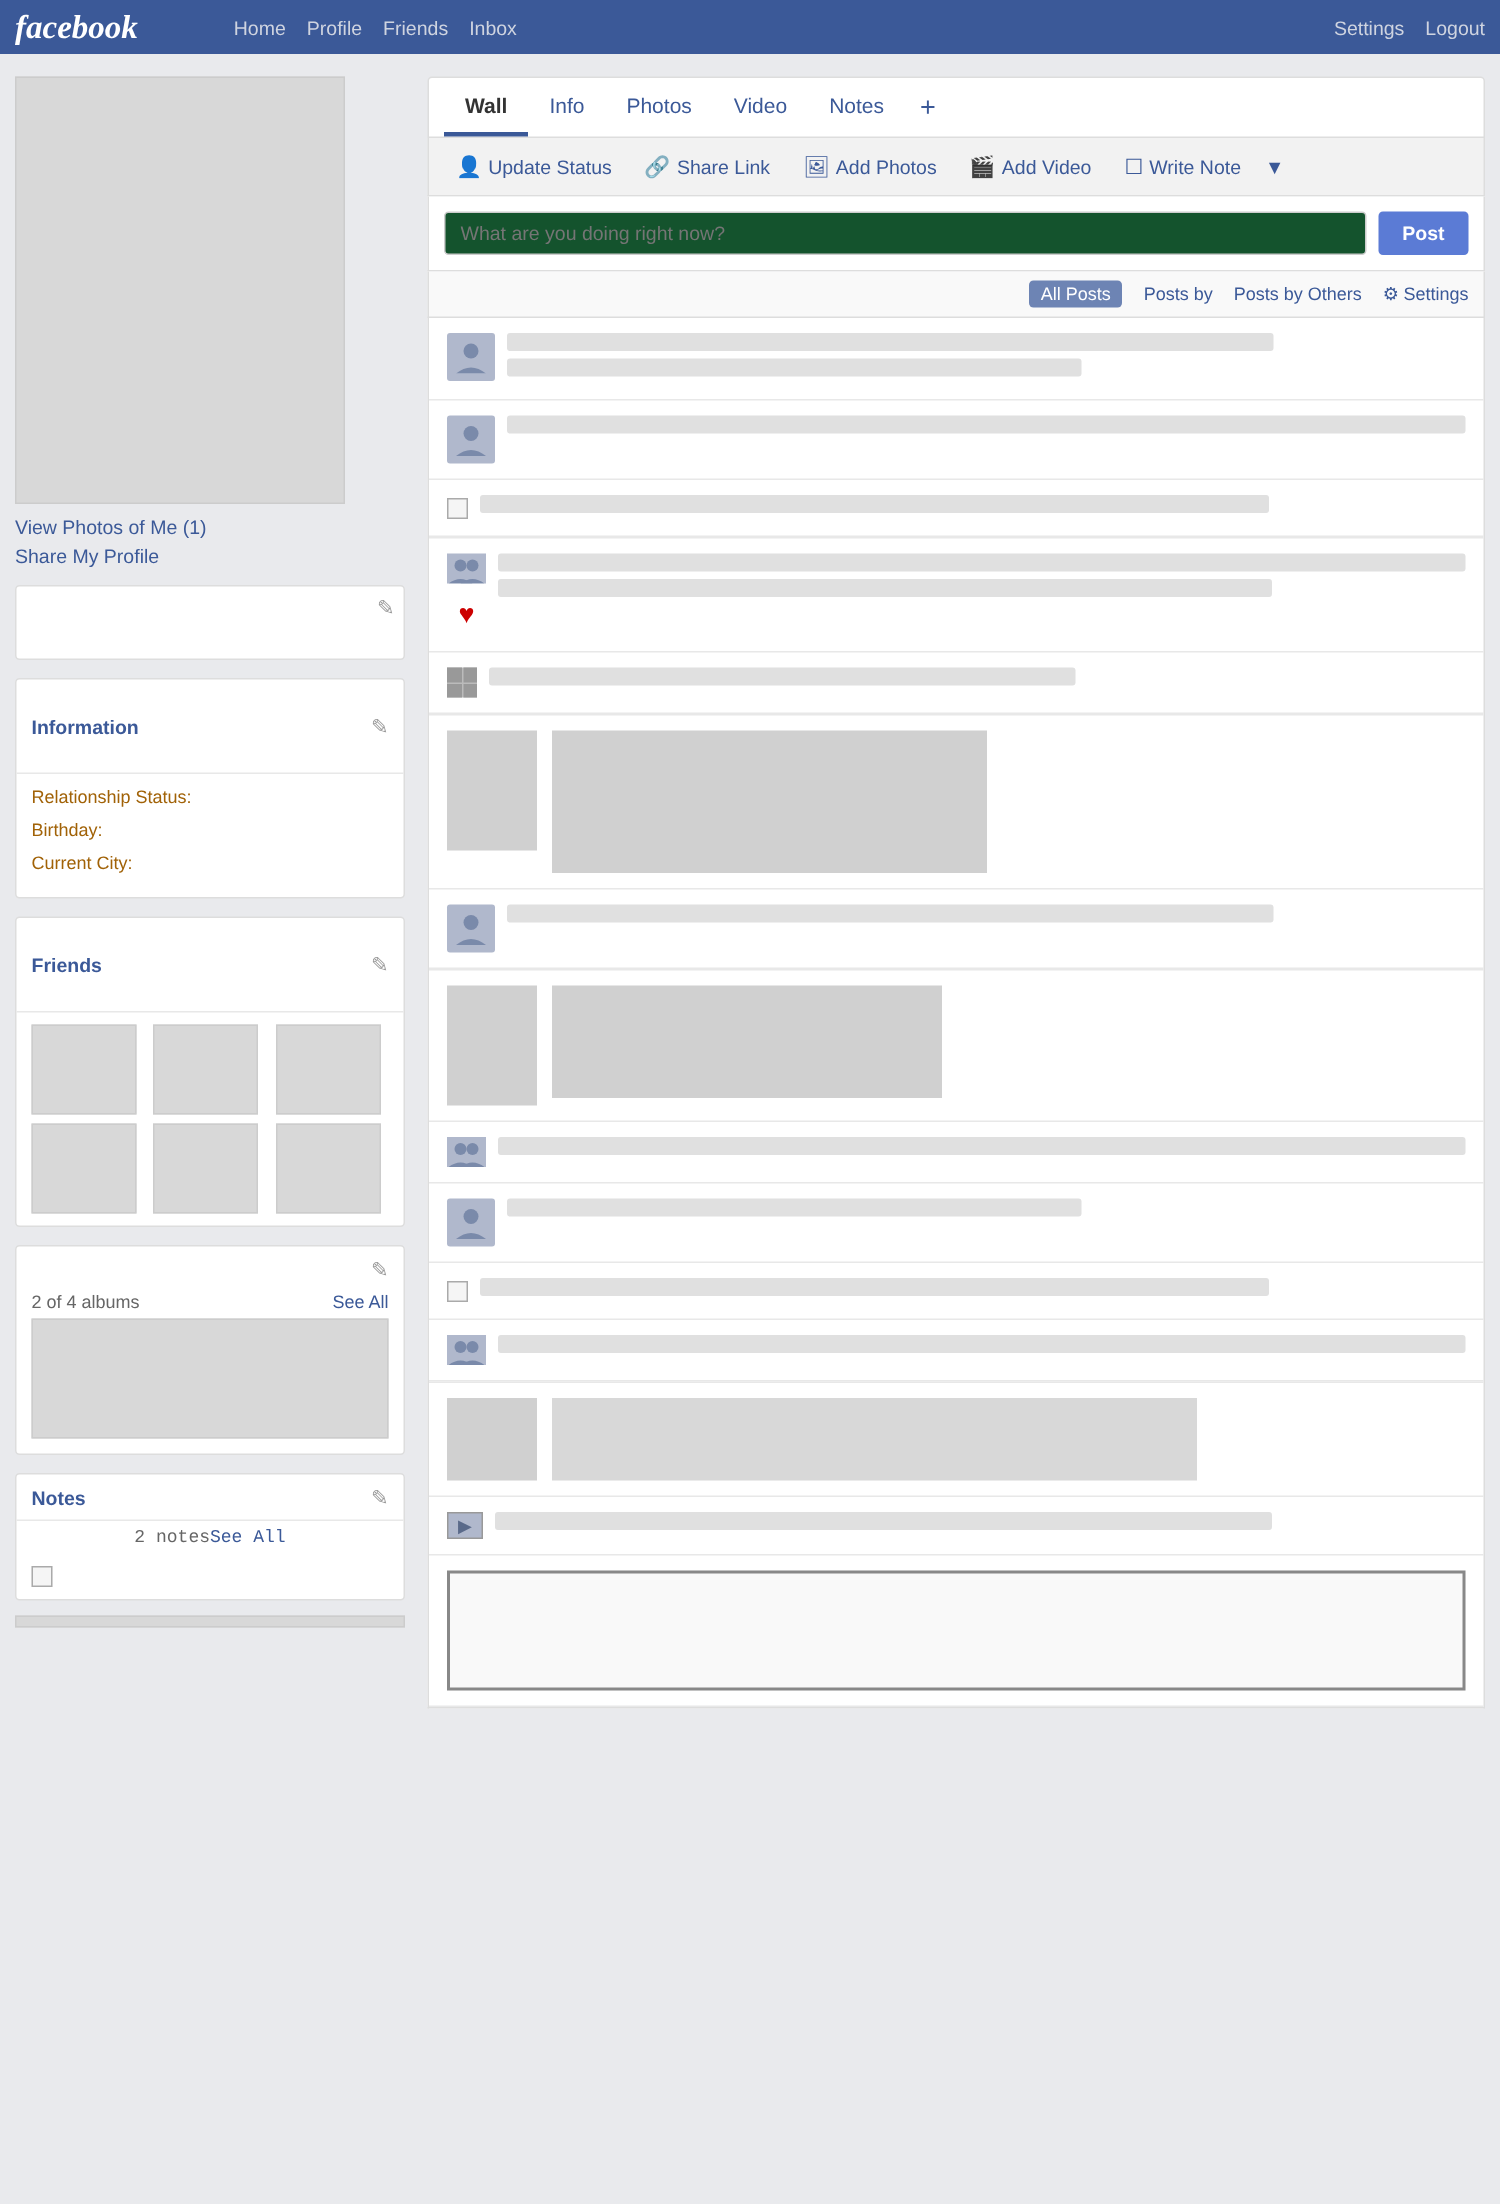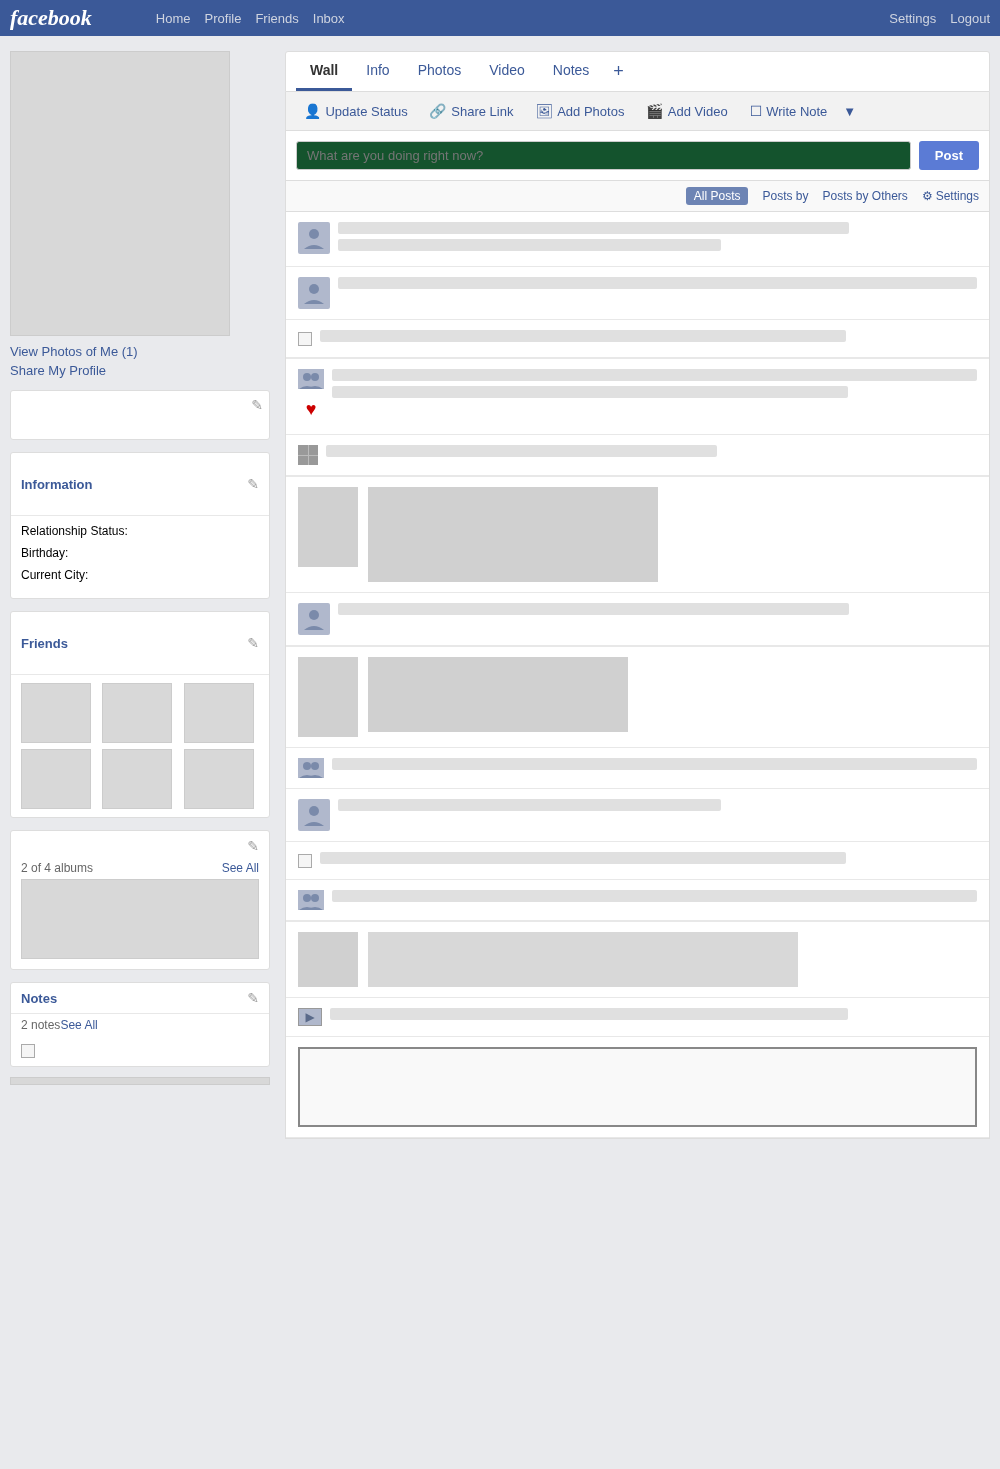--- a/index.html
+++ b/index.html
@@ -115,21 +115,21 @@
     }
     .sidebar-section-body {
       padding: 8px 10px;
     }
     .info-row {
       font-size: 12px;
       color: #666;
       margin-bottom: 8px;
     }
     .info-label {
-      color: #000000;
+      color: #a16207;
     }
 
     
     .friends-grid {
       display: grid;
       grid-template-columns: repeat(3, 1fr);
       gap: 6px;
       padding: 8px 10px;
     }
     .friend-thumb {
@@ -521,21 +521,21 @@
         <a class="albums-see-all">See All</a>
       </div>
       <div class="album-thumb"></div>
     </div>
 
     <div class="sidebar-section">
       <div class="notes-header">
         <span class="sidebar-section-title">Notes</span>
         <span class="edit-pencil">✎</span>
       </div>
-      <div style="padding: 4px 10px; display:flex; justify-content:flex-start; align-items:center;">
+      <div style="padding: 4px 10px; display:flex; justify-content:center; align-items:center;font-family:Liberation Mono, monospace;">
         <span class="notes-count-label">2 notes</span>
         <a class="notes-see-all">See All</a>
       </div>
       <span class="note-checkbox"></span>
     </div>
 
     <div class="sidebar-footer-bar"></div>
 
   </aside>
 

